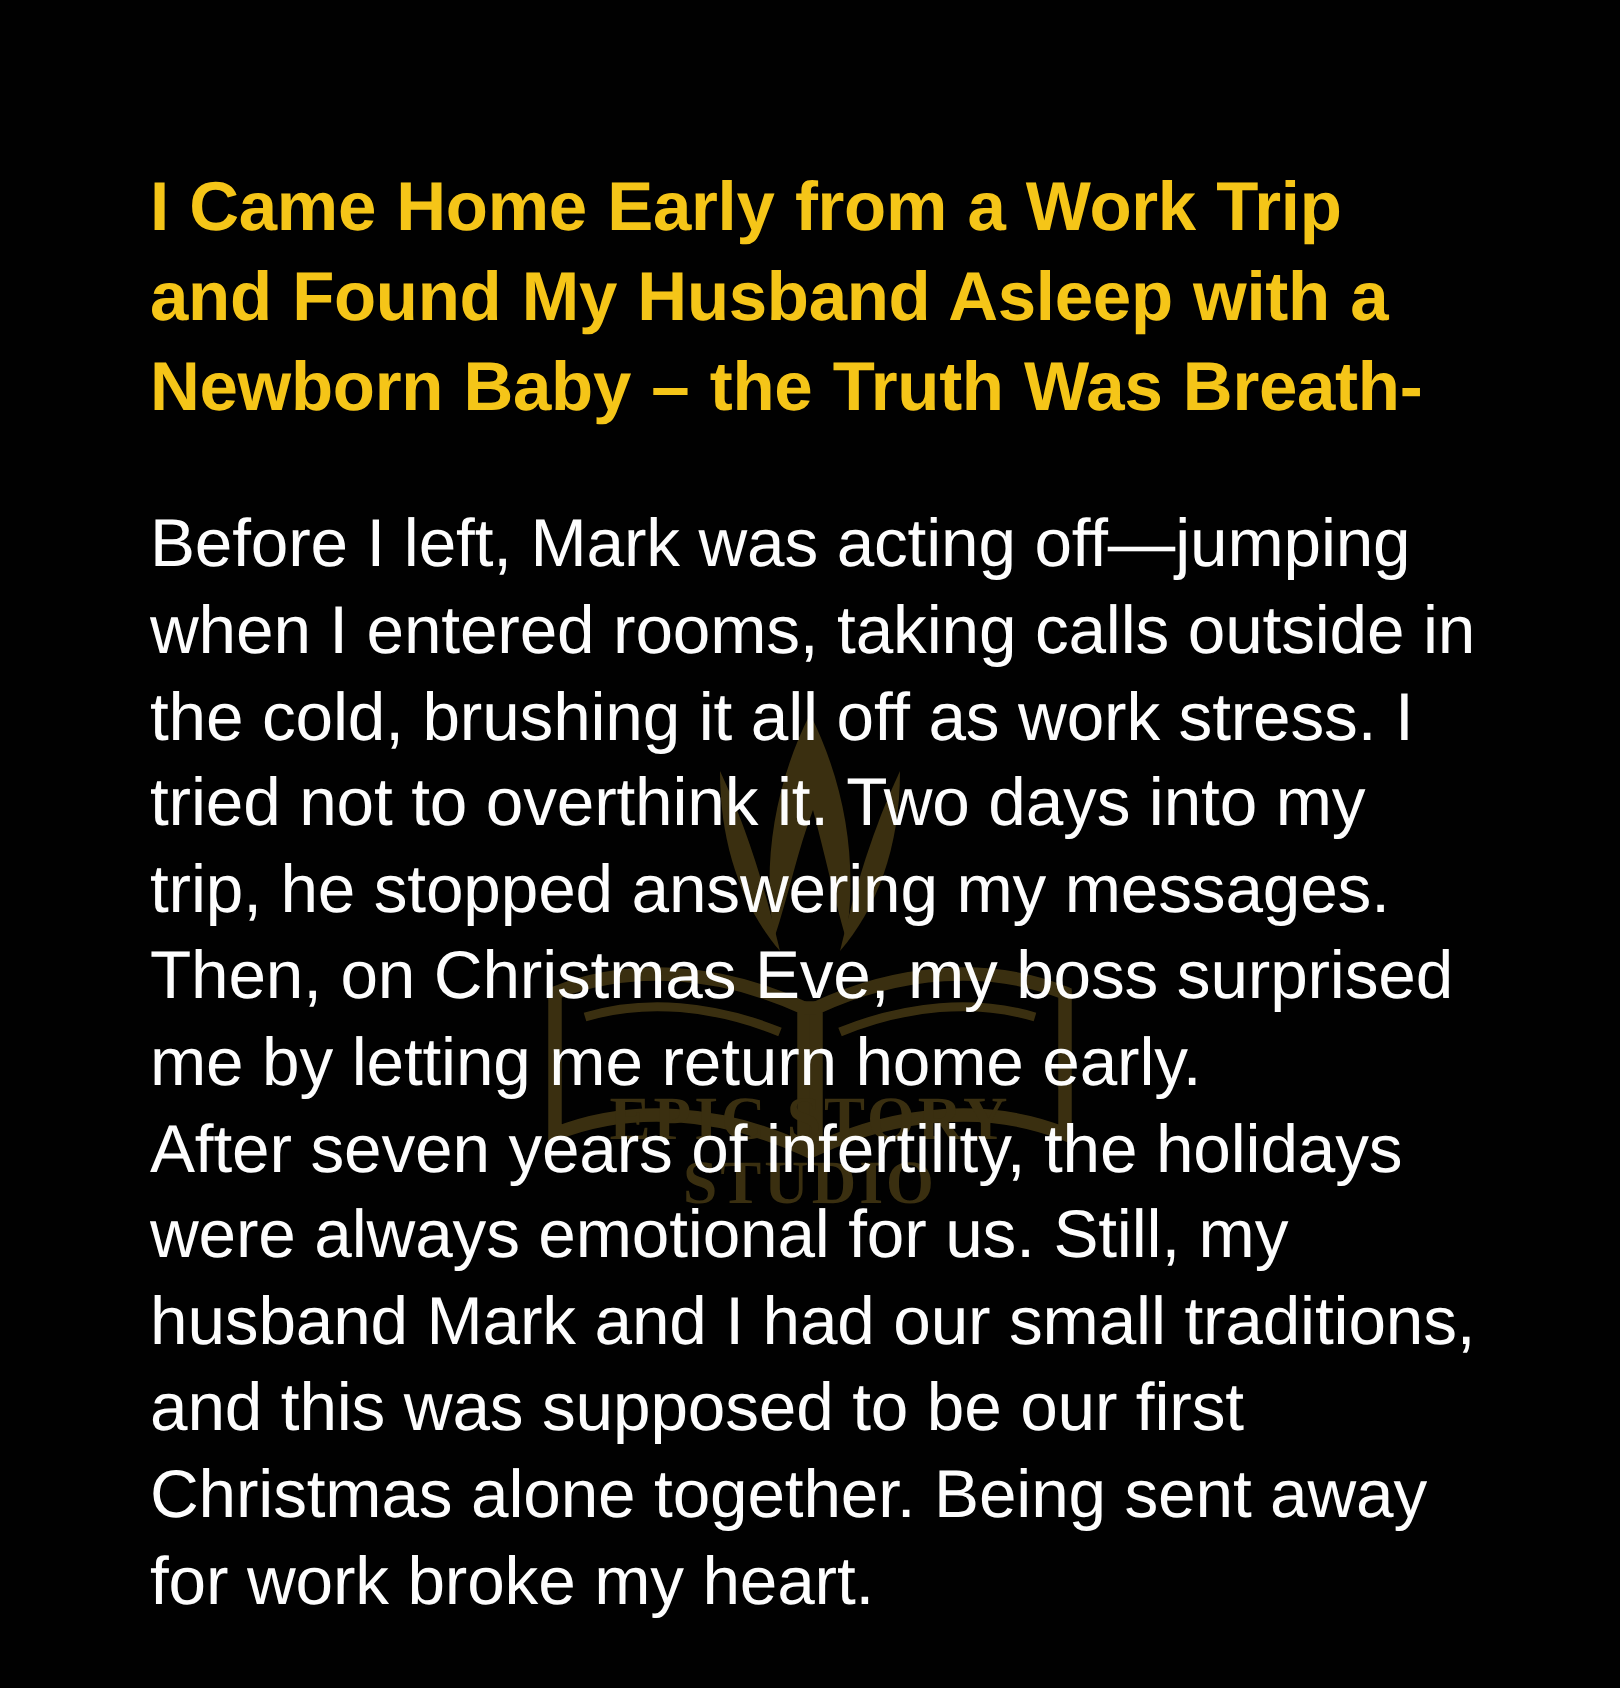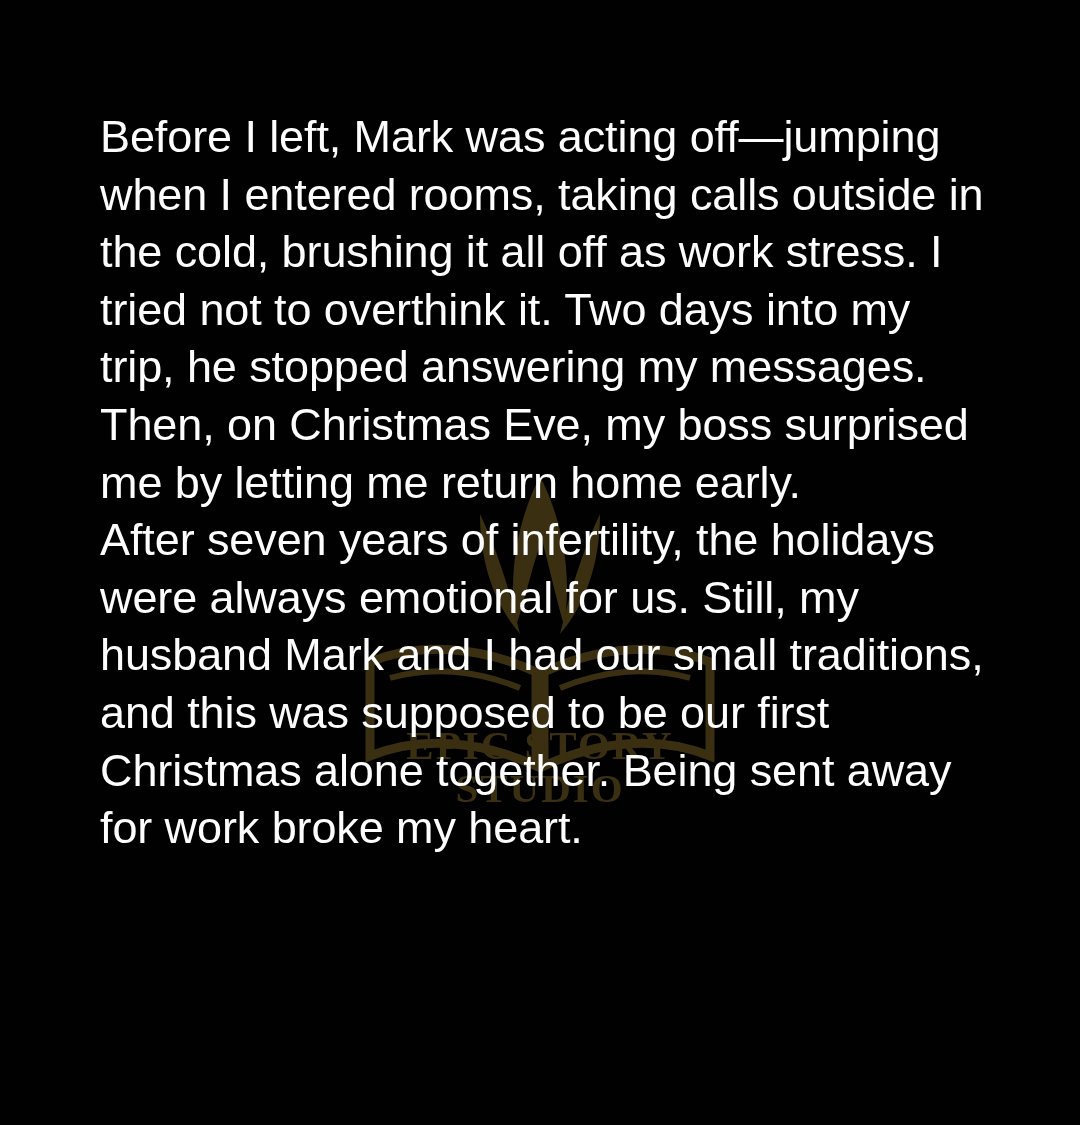--- a/index.html
+++ b/index.html
@@ -96,19 +96,20 @@
         <path d="M60 212 C100 200 146 204 190 222" fill="none" stroke="#3a2f10" stroke-width="6"></path>
         <path d="M360 212 C320 200 274 204 230 222" fill="none" stroke="#3a2f10" stroke-width="6"></path>
         <path d="M206 206 L214 206" stroke="#3a2f10" stroke-width="9"></path>
       </g>
     </svg>
     <div class="wm-text">EPIC STORY
 STUDIO</div>
   </div>
 
   <div class="content">
+    <h1 class="headline">I Came Home Early from a Work Trip and Found My Husband Asleep with a Newborn Baby – the Truth Was Breath-</h1>
     <div class="body-text">
       <p>Before I left, Mark was acting off—jumping when I entered rooms, taking calls outside in the cold, brushing it all off as work stress. I tried not to overthink it. Two days into my trip, he stopped answering my messages. Then, on Christmas Eve, my boss surprised me by letting me return home early.</p>
       <p>After seven years of infertility, the holidays were always emotional for us. Still, my husband Mark and I had our small traditions, and this was supposed to be our first Christmas alone together. Being sent away for work broke my heart.</p>
     </div>
   </div>
 
 </div>
 
 </body></html>

